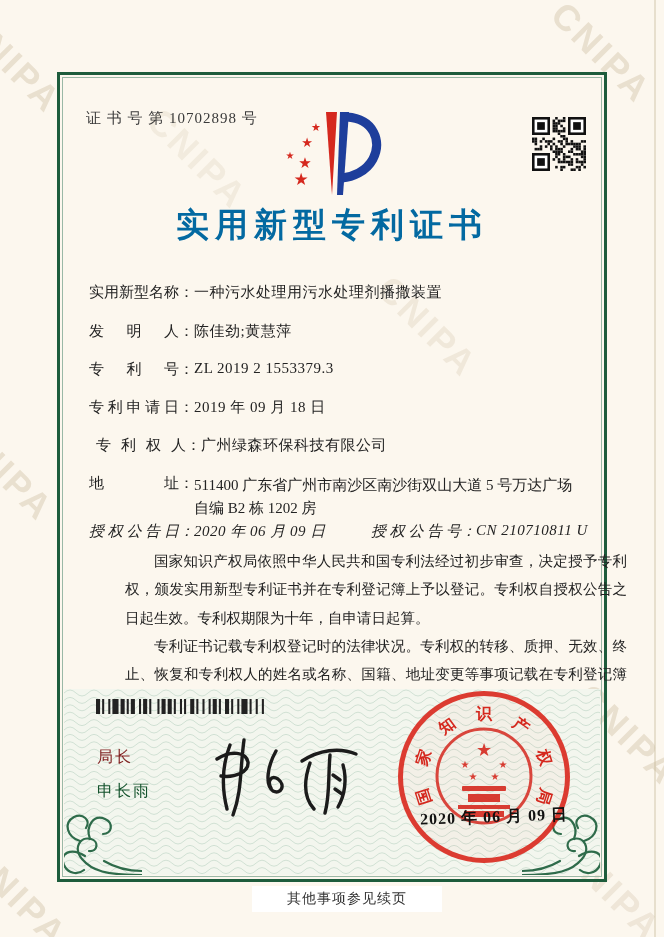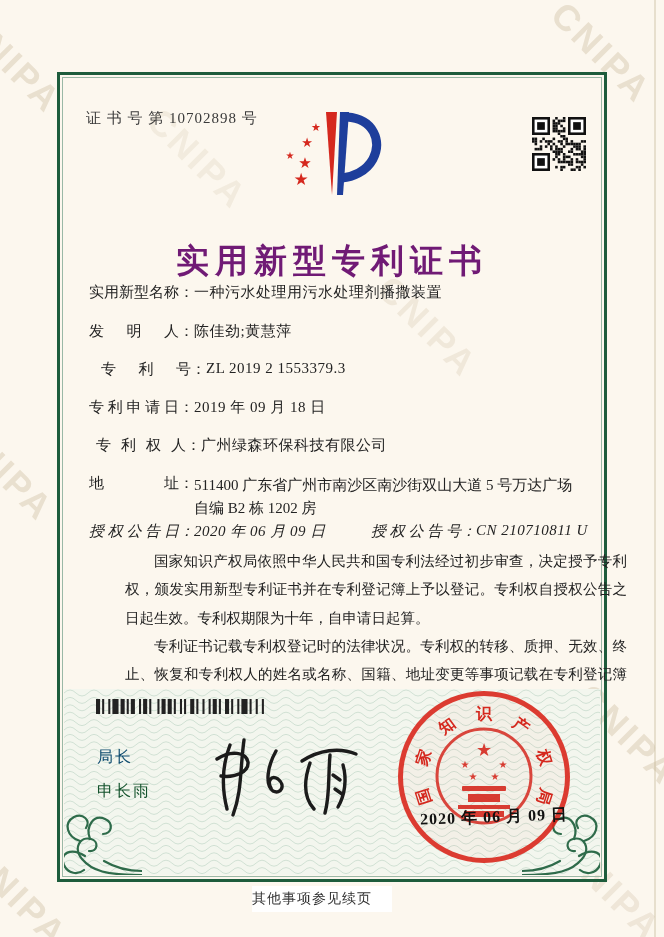--- a/index.html
+++ b/index.html
@@ -26,21 +26,21 @@
     position:absolute;left:2px;top:2px;right:2px;bottom:2px;
     border:1px solid #9ab8a6;box-sizing:border-box;
   }
   .inner{position:absolute;left:1px;top:1px;width:536px;height:796px;}
   
   .cert-no{position:absolute;left:22px;top:30px;font-size:15px;color:#3a3a3a;letter-spacing:1px;text-align:center;}
   .qr{position:absolute;left:468px;top:38px;width:54px;height:54px;}
   .logo{position:absolute;left:212px;top:26px;width:112px;height:96px;}
   .title{
     position:absolute;left:0;top:124px;width:100%;text-align:center;
-    font-size:33px;font-weight:bold;letter-spacing:6px;color:#701a75;margin-top:36px;
+    font-size:33px;font-weight:bold;letter-spacing:6px;color:#0369a1;
   }
   
   .frow{position:absolute;left:25px;font-size:15px;color:#232323;white-space:nowrap;}
   .flabel{display:inline-block;width:90px;text-align:justify;text-align-last:justify;vertical-align:top;}
   .fcolon{display:inline-block;vertical-align:top;}
   .fvalue{display:inline-block;vertical-align:top;letter-spacing:0.5px;}
   .addr-lines{display:inline-block;vertical-align:top;white-space:normal;width:400px;line-height:1.55;}
   .grant2{position:absolute;left:282px;top:0;}
   
   .body-text{
@@ -48,21 +48,21 @@
     font-size:14.5px;line-height:1.95;text-align:justify;color:#222;margin-left:40px;
   }
   .body-text p{margin:0;text-indent:2em;}
   
   .band{position:absolute;left:0;top:610px;width:536px;height:186px;background:#f3f6ee;overflow:hidden;}
   .band svg.waves{position:absolute;left:0;top:0;}
   .ornament{position:absolute;bottom:-6px;width:84px;height:80px;}
   .ornament.left{left:-6px;}
   .ornament.right{right:-6px;transform:scaleX(-1);}
   .barcode{position:absolute;left:32px;top:620px;width:172px;height:15px;}
-  .signer-title{position:absolute;left:33px;top:668px;font-size:16px;color:#0c4a6e;letter-spacing:2px;}
+  .signer-title{position:absolute;left:33px;top:668px;font-size:16px;color:#7f1d1d;letter-spacing:2px;}
   .signer-name{position:absolute;left:33px;top:702px;font-size:16px;color:#14532d;letter-spacing:2px;}
   .signature{position:absolute;left:122px;top:652px;width:180px;height:92px;}
   
   .seal{
     position:absolute;left:334px;top:612px;width:172px;height:172px;border-radius:50%;
     border:5px solid rgba(217,39,28,0.9);box-sizing:border-box;background:rgba(255,60,40,0.03);
   }
   .seal-ring{position:absolute;left:0;top:0;right:0;bottom:0;}
   .seal-ring span{
     position:absolute;left:50%;top:50%;width:22px;height:22px;margin-left:-11px;margin-top:-11px;
@@ -70,22 +70,22 @@
   }
   .seal-emblem{position:absolute;left:0;top:0;}
   .seal-date{
     position:absolute;left:340px;top:728px;width:180px;text-align:center;
     font-size:16px;font-weight:bold;color:#111;letter-spacing:1px;transform:rotate(-2deg);
     white-space:nowrap;
   }
   .footer-page{position:absolute;left:0;top:770px;width:100%;text-align:center;font-size:13px;color:#333;}
   
   .cont-note{
-    position:absolute;left:252px;top:886px;width:140px;height:26px;background:#ffffff;
-    line-height:26px;font-size:14px;color:#333;letter-spacing:1px;
+    position:absolute;left:252px;top:886px;width:190px;height:26px;background:#ffffff;
+    text-align:center;line-height:26px;font-size:14px;color:#333;letter-spacing:1px;
   }
 </style>
 </head>
 <body>
 
 <div class="page-edge"></div>
 
 <span class="wm" style="left:-18px;top:4px;">CNIPA</span>
 <span class="wm" style="left:168px;top:100px;color:rgba(199,181,150,0.18);">CNIPA</span>
 <span class="wm" style="left:572px;top:-6px;">CNIPA</span>
@@ -247,21 +247,21 @@
     </svg>
 
     <div class="title">实用新型专利证书</div>
 
     <div class="frow" style="top:204px;">
       <span class="flabel">实用新型名称</span><span class="fcolon">：</span><span class="fvalue">一种污水处理用污水处理剂播撒装置</span>
     </div>
     <div class="frow" style="top:243px;">
       <span class="flabel">发明人</span><span class="fcolon">：</span><span class="fvalue">陈佳劲;黄慧萍</span>
     </div>
-    <div class="frow" style="top:281px;margin-left:12px;">
+    <div class="frow" style="top:281px;">
       <span class="flabel">专利号</span><span class="fcolon">：</span><span class="fvalue">ZL 2019 2 1553379.3</span>
     </div>
     <div class="frow" style="top:319px;">
       <span class="flabel">专利申请日</span><span class="fcolon">：</span><span class="fvalue">2019 年 09 月 18 日</span>
     </div>
     <div class="frow" style="top:357px;margin-left:7px;">
       <span class="flabel">专利权人</span><span class="fcolon">：</span><span class="fvalue">广州绿森环保科技有限公司</span>
     </div>
     <div class="frow" style="top:395px;">
       <span class="flabel">地址</span><span class="fcolon">：</span><span class="addr-lines"><span>511400 广东省广州市南沙区南沙街双山大道 5 号万达广场</span><br><span>自编 B2 栋 1202 房</span></span>

